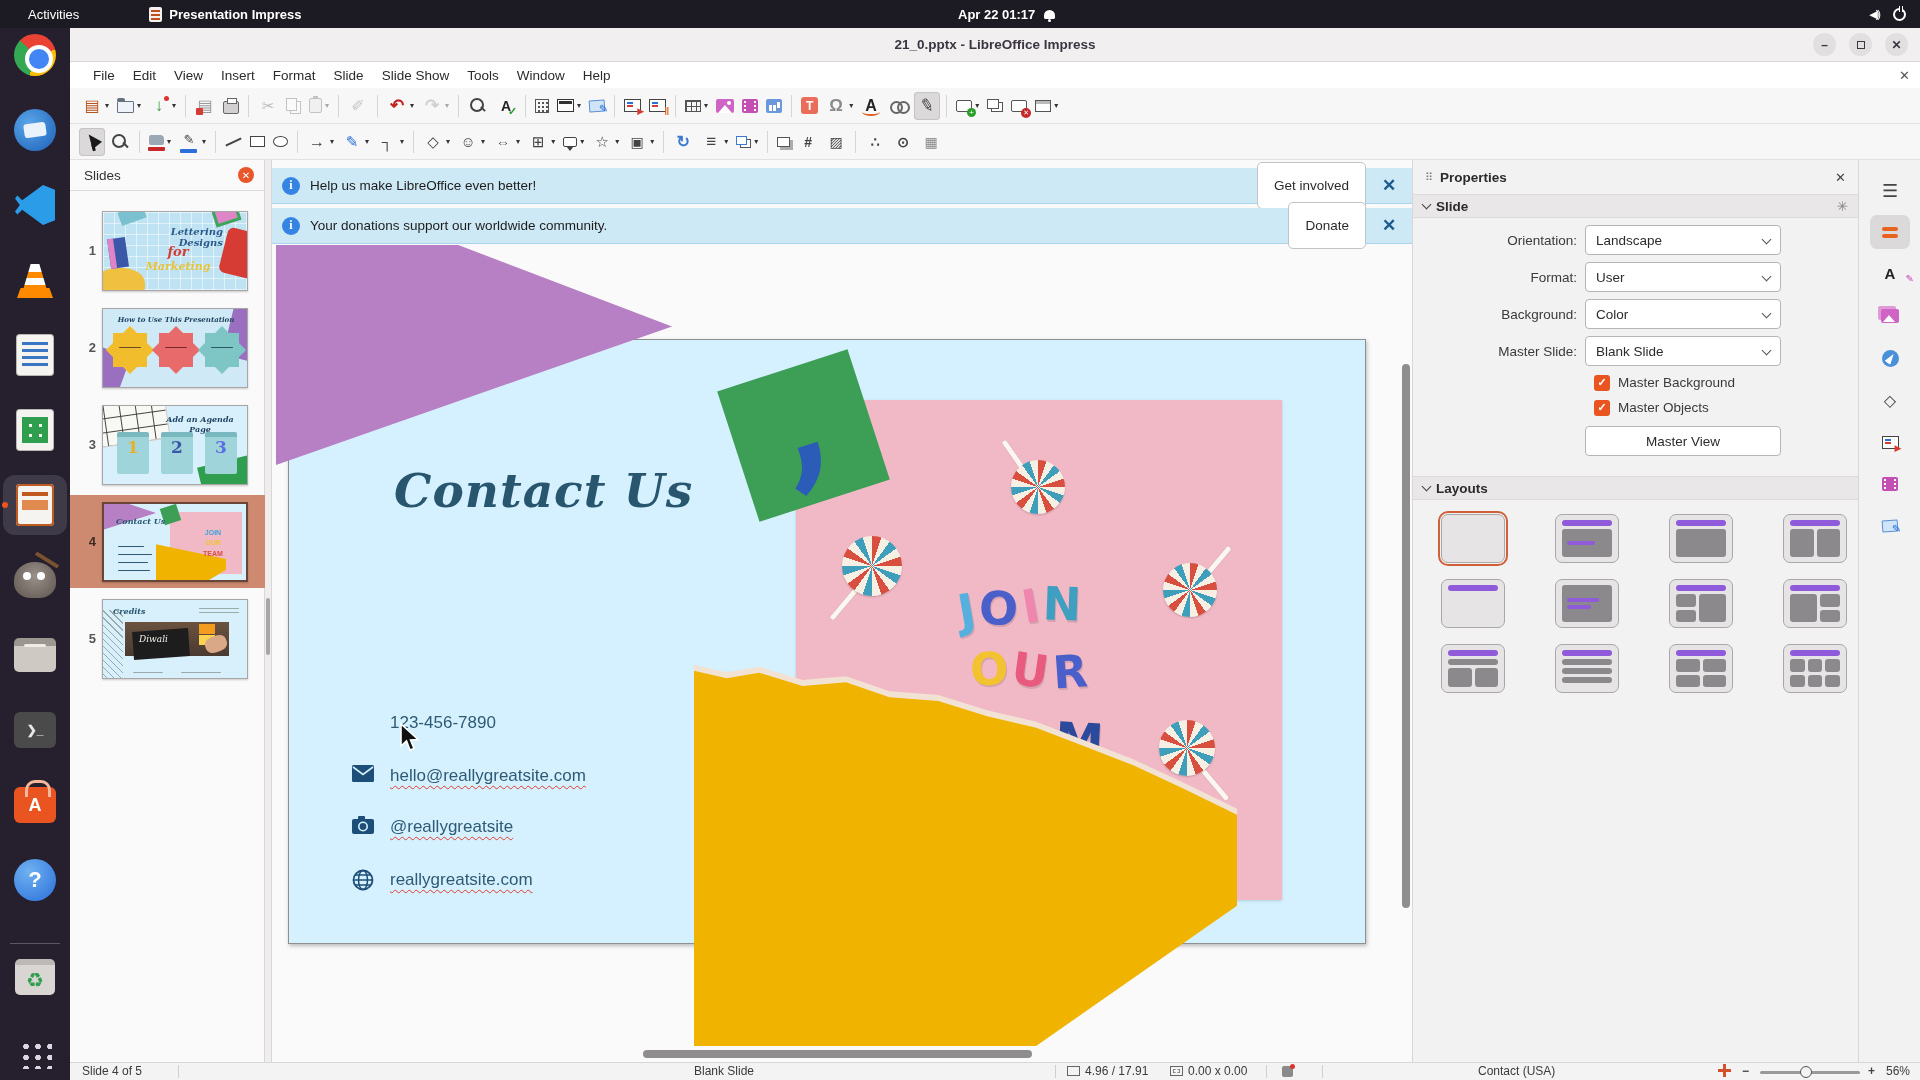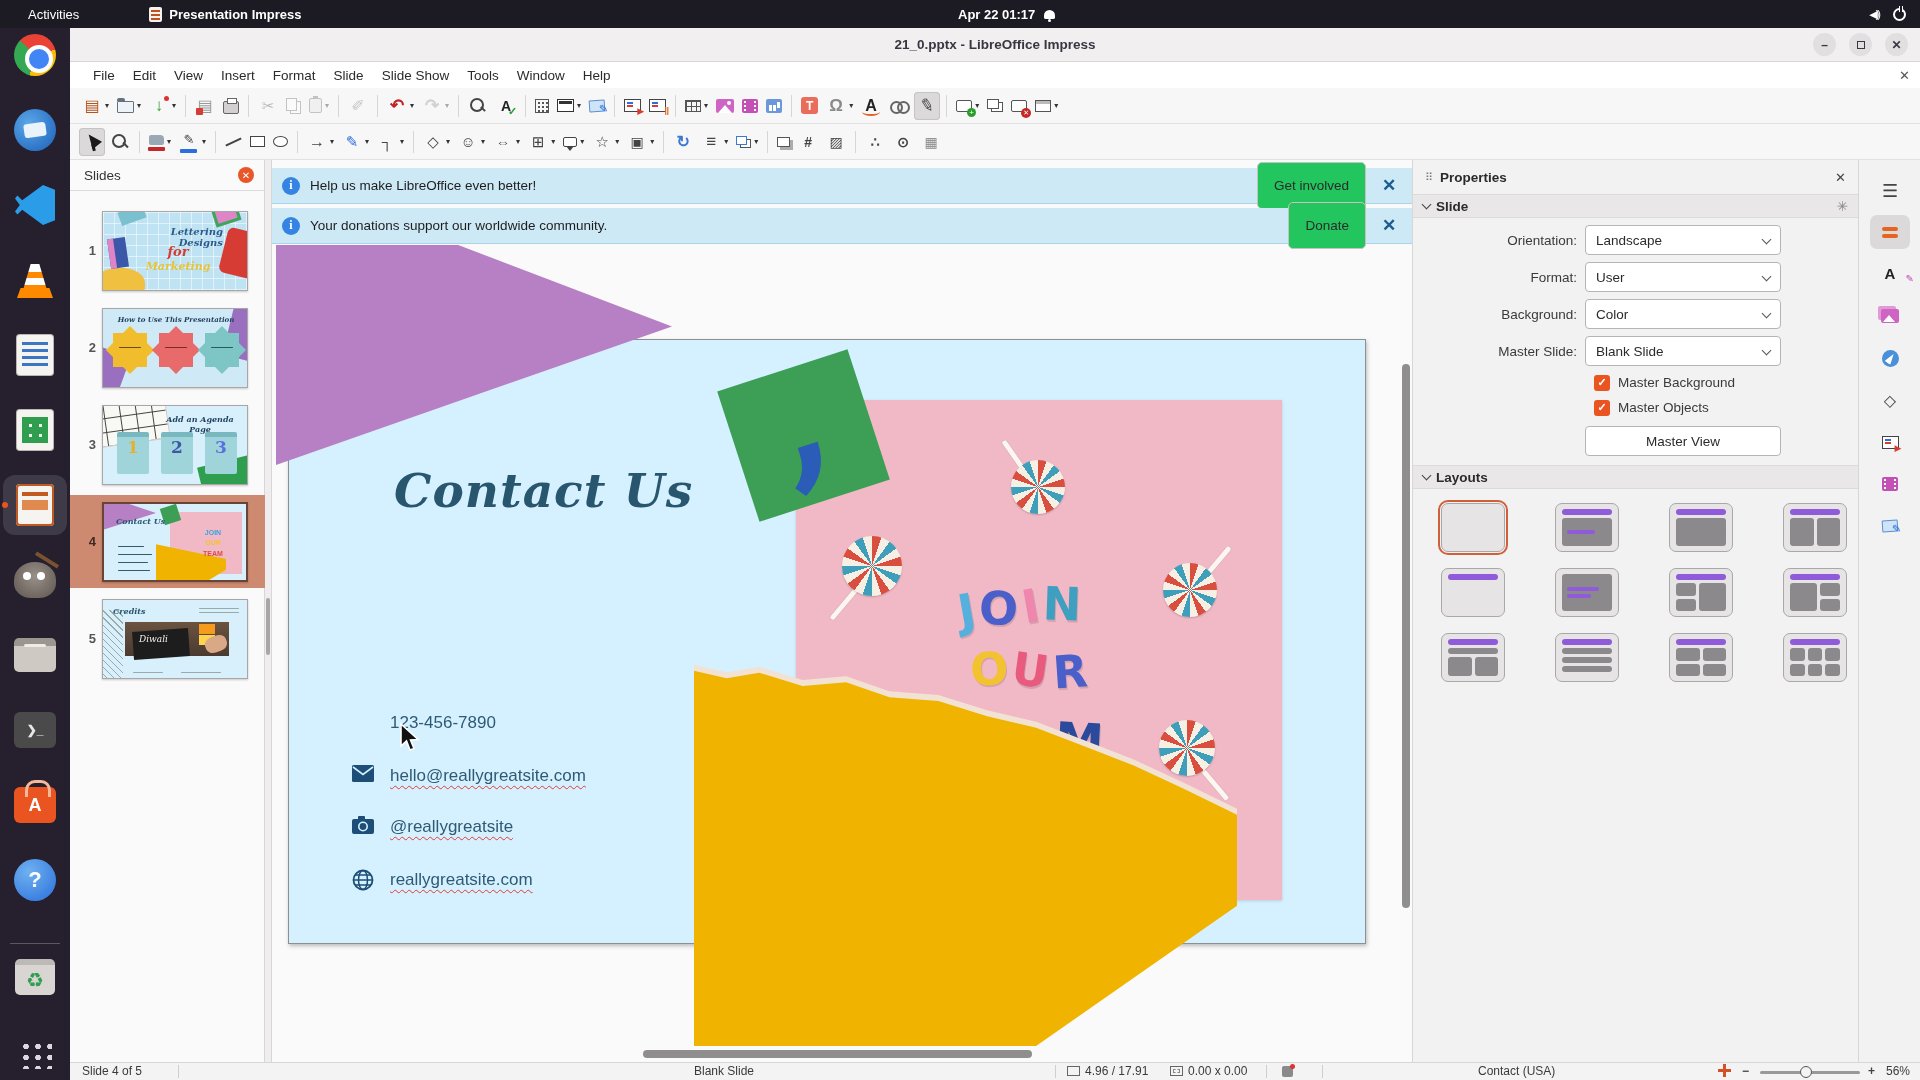--- a/index.html
+++ b/index.html
@@ -162,21 +162,21 @@
   .srow.sel .thumb{border:2px solid #6b4438}
   .srow.sel .num{color:#3f2a22}
   .tl{position:absolute;background:#9aa;height:2px;border-radius:1px}
   
   #splitter{width:7px;background:#efedee;border-right:1px solid #d8d6d7;position:relative}
   #splitter .handle{position:absolute;left:1px;top:438px;width:4px;height:57px;background:#a8a6a7;border-radius:2px}
   
   #canvas{flex:1;background:#fafafa;position:relative;overflow:hidden}
   .notif{position:absolute;left:0;width:1140px;height:36px;background:#cde9f6;border-bottom:1px solid #a9d4ea;display:flex;align-items:center;padding:0 10px;gap:10px;font-size:13.5px;color:#1d1d1d;z-index:20}
   .ninfo{width:18px;height:18px;border-radius:50%;background:#3584e4;color:#fff;font-size:12px;font-weight:bold;font-family:"Liberation Serif",serif;display:flex;align-items:center;justify-content:center;flex:none}
-  .nbtn{margin-left:auto;background:#22c55e;border:1px solid #c4c2c3;border-radius:5px;padding:15px 16px;font-size:13.5px;color:#2b2b2b}
+  .nbtn{margin-left:auto;background:#ffffff;border:1px solid #c4c2c3;border-radius:5px;padding:15px 16px;font-size:13.5px;color:#2b2b2b}
   .nclose{width:26px;text-align:center;color:#1b5c8f;font-size:17px;font-weight:bold}
   #page{position:absolute;left:16px;top:179px;width:1078px;height:605px;background:#d5f1ff;border:1px solid #8f8f8f;box-shadow:1px 2px 4px rgba(0,0,0,.25)}
   .purple{position:absolute;left:4px;top:85px;width:396px;height:220px;background:#b77fc4;clip-path:polygon(0 0,46% 0,100% 37%,0 100%);z-index:3}
   .pink{position:absolute;left:524px;top:240px;width:486px;height:500px;background:#f1b9c6;z-index:2;box-shadow:0 1px 3px rgba(0,0,0,.15)}
   .greensq{position:absolute;left:463px;top:207px;width:137px;height:137px;background:#3d9e56;transform:rotate(-18deg);z-index:5;display:flex;align-items:center;justify-content:center}
   .greensq .comma{font-family:"DejaVu Serif",serif;font-weight:bold;font-size:150px;color:#2a5cb8;line-height:0;margin-top:-40px}
   .tornbg{position:absolute;left:422px;top:501px;width:543px;height:379px;background:#f2e2d4;clip-path:polygon(0 1%,6% 3%,12% 1.5%,20% 5%,28% 4%,36% 8%,45% 9%,54% 13%,63% 16%,72% 21%,81% 26%,90% 32%,100% 39%,100% 63%,63% 100%,0 100%);z-index:6}
   .yellow{position:absolute;left:422px;top:507px;width:543px;height:379px;background:#f0b400;clip-path:polygon(0 1%,6% 3%,12% 1.5%,20% 5%,28% 4%,36% 8%,45% 9%,54% 13%,63% 16%,72% 21%,81% 26%,90% 32%,100% 39%,100% 63%,63% 100%,0 100%);z-index:6}
   #slidetitle{position:absolute;left:122px;top:303px;font-family:"DejaVu Serif",serif;font-style:italic;font-weight:bold;font-size:47px;color:#29566f;z-index:8;letter-spacing:1px}
   .crow{position:absolute;left:80px;display:flex;align-items:center;gap:16px;z-index:8}
@@ -770,21 +770,21 @@
       <div class="cbrow">
         <span class="cbx">✓</span>
         <span>Master Objects</span>
       </div>
       <div class="prow" style="margin-top:10px">
         <span class="plabel"></span>
         <span class="combo btnlike">
             <span>Master View</span>
           </span>
       </div>
-      <div class="secbar" style="margin-top:9px">
+      <div class="secbar" style="margin-top:20px">
         <span class="chev"></span>
         <span>Layouts</span>
       </div>
       <div id="layoutgrid">
         <div class="lt sel" style="left:28px;top:14px"></div>
         <div class="lt" style="left:142px;top:14px">
             <i class="tbar"></i>
             <div class="ctr">
               <i class="pline" style="width:70%"></i>
             </div>

